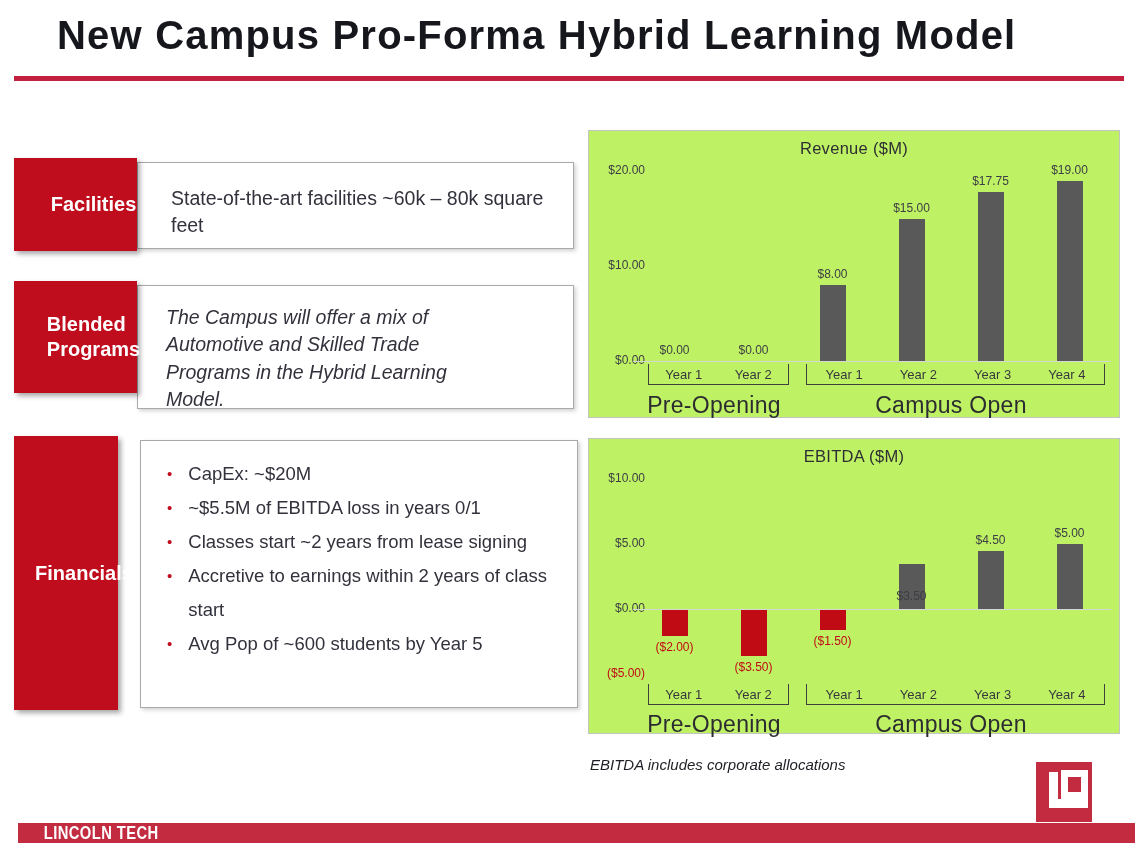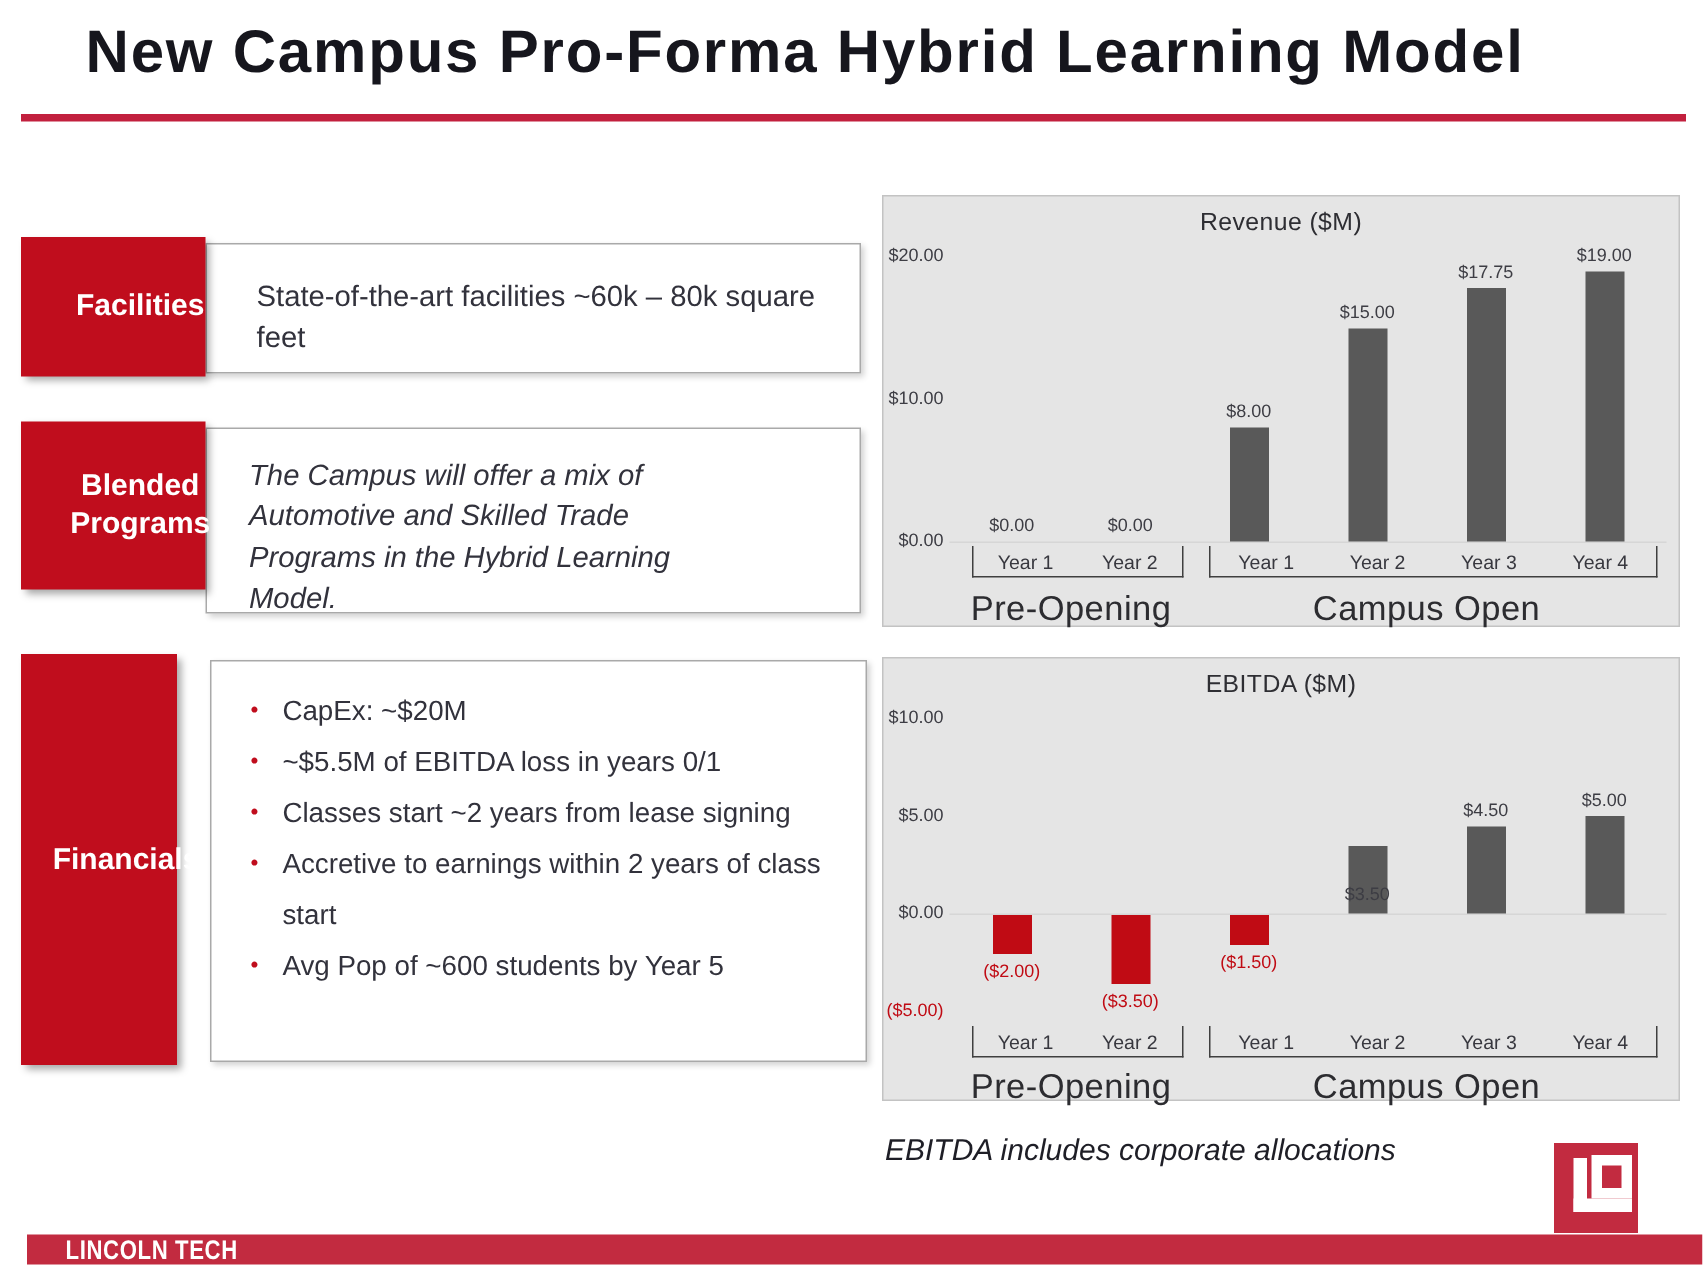--- a/index.html
+++ b/index.html
@@ -8,56 +8,56 @@
   #slide { position:relative; width:1135px; height:850px; background:#fff; }
 
   
   .slide-title { position:absolute; left:57px; top:13px; width:1040px;
     font-size:40px; font-weight:600; letter-spacing:1.2px; color:var(--text_dark); }
   .title-rule { position:absolute; left:14px; top:76px; width:1110px; height:5px;
     background:var(--rule_red); }
 
   
   .tag { position:absolute; background:var(--accent_red); color:#fff; font-weight:700;
-    display:flex; align-items:center; justify-content:center; text-align:center;
+    display:flex; align-items:center; justify-content:center; text-align:left;
     font-size:20px; line-height:1.25; box-shadow:3px 3px 5px rgba(0,0,0,.35); z-index:2;padding-left:36px; }
   .card { position:absolute; background:#fff; border:1px solid #a9a9a9;
     box-shadow:2px 2px 4px rgba(0,0,0,.18); color:var(--body_text); z-index:1; }
   .card .body { font-size:19.5px; line-height:1.4; color:var(--body_text); }
   #card-0 .body { padding:22px 20px 0 33px; max-width:430px; }
   #card-1 .body { padding:18px 20px 0 28px; max-width:350px; }
   #card-2 { padding:16px 10px 0 20px; }
   .bullet-item { display:flex; align-items:flex-start; font-size:18.5px;
     line-height:1.84; color:var(--body_text); }
   .bullet-item .dot { color:var(--accent_red); font-size:15px; line-height:2.25;
     margin:0 16px 0 6px; }
   .bullet-item .txt { max-width:385px; }
 
   
-  .chart { position:absolute; background:#e5e5e5; border:1px solid var(--chart_border);padding-left:30px; }
+  .chart { position:absolute; background:#bef264; border:1px solid var(--chart_border);padding-left:30px; }
   .chart-title { position:absolute; top:8px; left:0; width:100%; text-align:center;
     font-size:16.5px; color:#2e2e33; letter-spacing:.3px; }
   .ytick { position:absolute; width:40px; text-align:right; font-size:12px;
-    color:var(--chart_text); }
+    color:var(--chart_text);margin-left:16px; }
   .ytick.neg { color:var(--neg_red); }
   .axis-line { position:absolute; height:1px; background:var(--axis_line); }
   .bar { position:absolute; background:var(--bar_gray); }
   .bar.neg { background:var(--neg_red); }
   .bar-label { position:absolute; width:70px; text-align:center; font-size:12px;
     color:var(--chart_text); }
   .bar-label.neg { color:var(--neg_red); }
   .cat-bracket { position:absolute; border-left:1px solid var(--bracket);
     border-right:1px solid var(--bracket); border-bottom:1px solid var(--bracket);
     display:flex; }
   .cat-label { flex:1; text-align:center; font-size:13px; color:#38383f; padding-top:3px; }
   .group-label { position:absolute; text-align:center; font-size:23px;
     color:#2c2c30; letter-spacing:.3px; }
 
   
-  .footnote { position:absolute; left:590px; top:756px; font-size:20px;
+  .footnote { position:absolute; left:590px; top:756px; font-size:15px;
     font-style:italic; color:#1e1e26; }
   .logo { position:absolute; left:1036px; top:762px; width:56px; height:60px; }
   .brand-bar { position:absolute; left:18px; top:823px; width:1117px; height:20px;
     background:var(--brand_red); display:flex; align-items:center;
     justify-content:flex-start; }
   .brand-name { color:#fff; font-weight:700; font-size:18px; letter-spacing:.5px;
     transform:scaleX(.82); transform-origin:right center; padding-right:3px;
     white-space:nowrap; }
 </style>
 </head>

